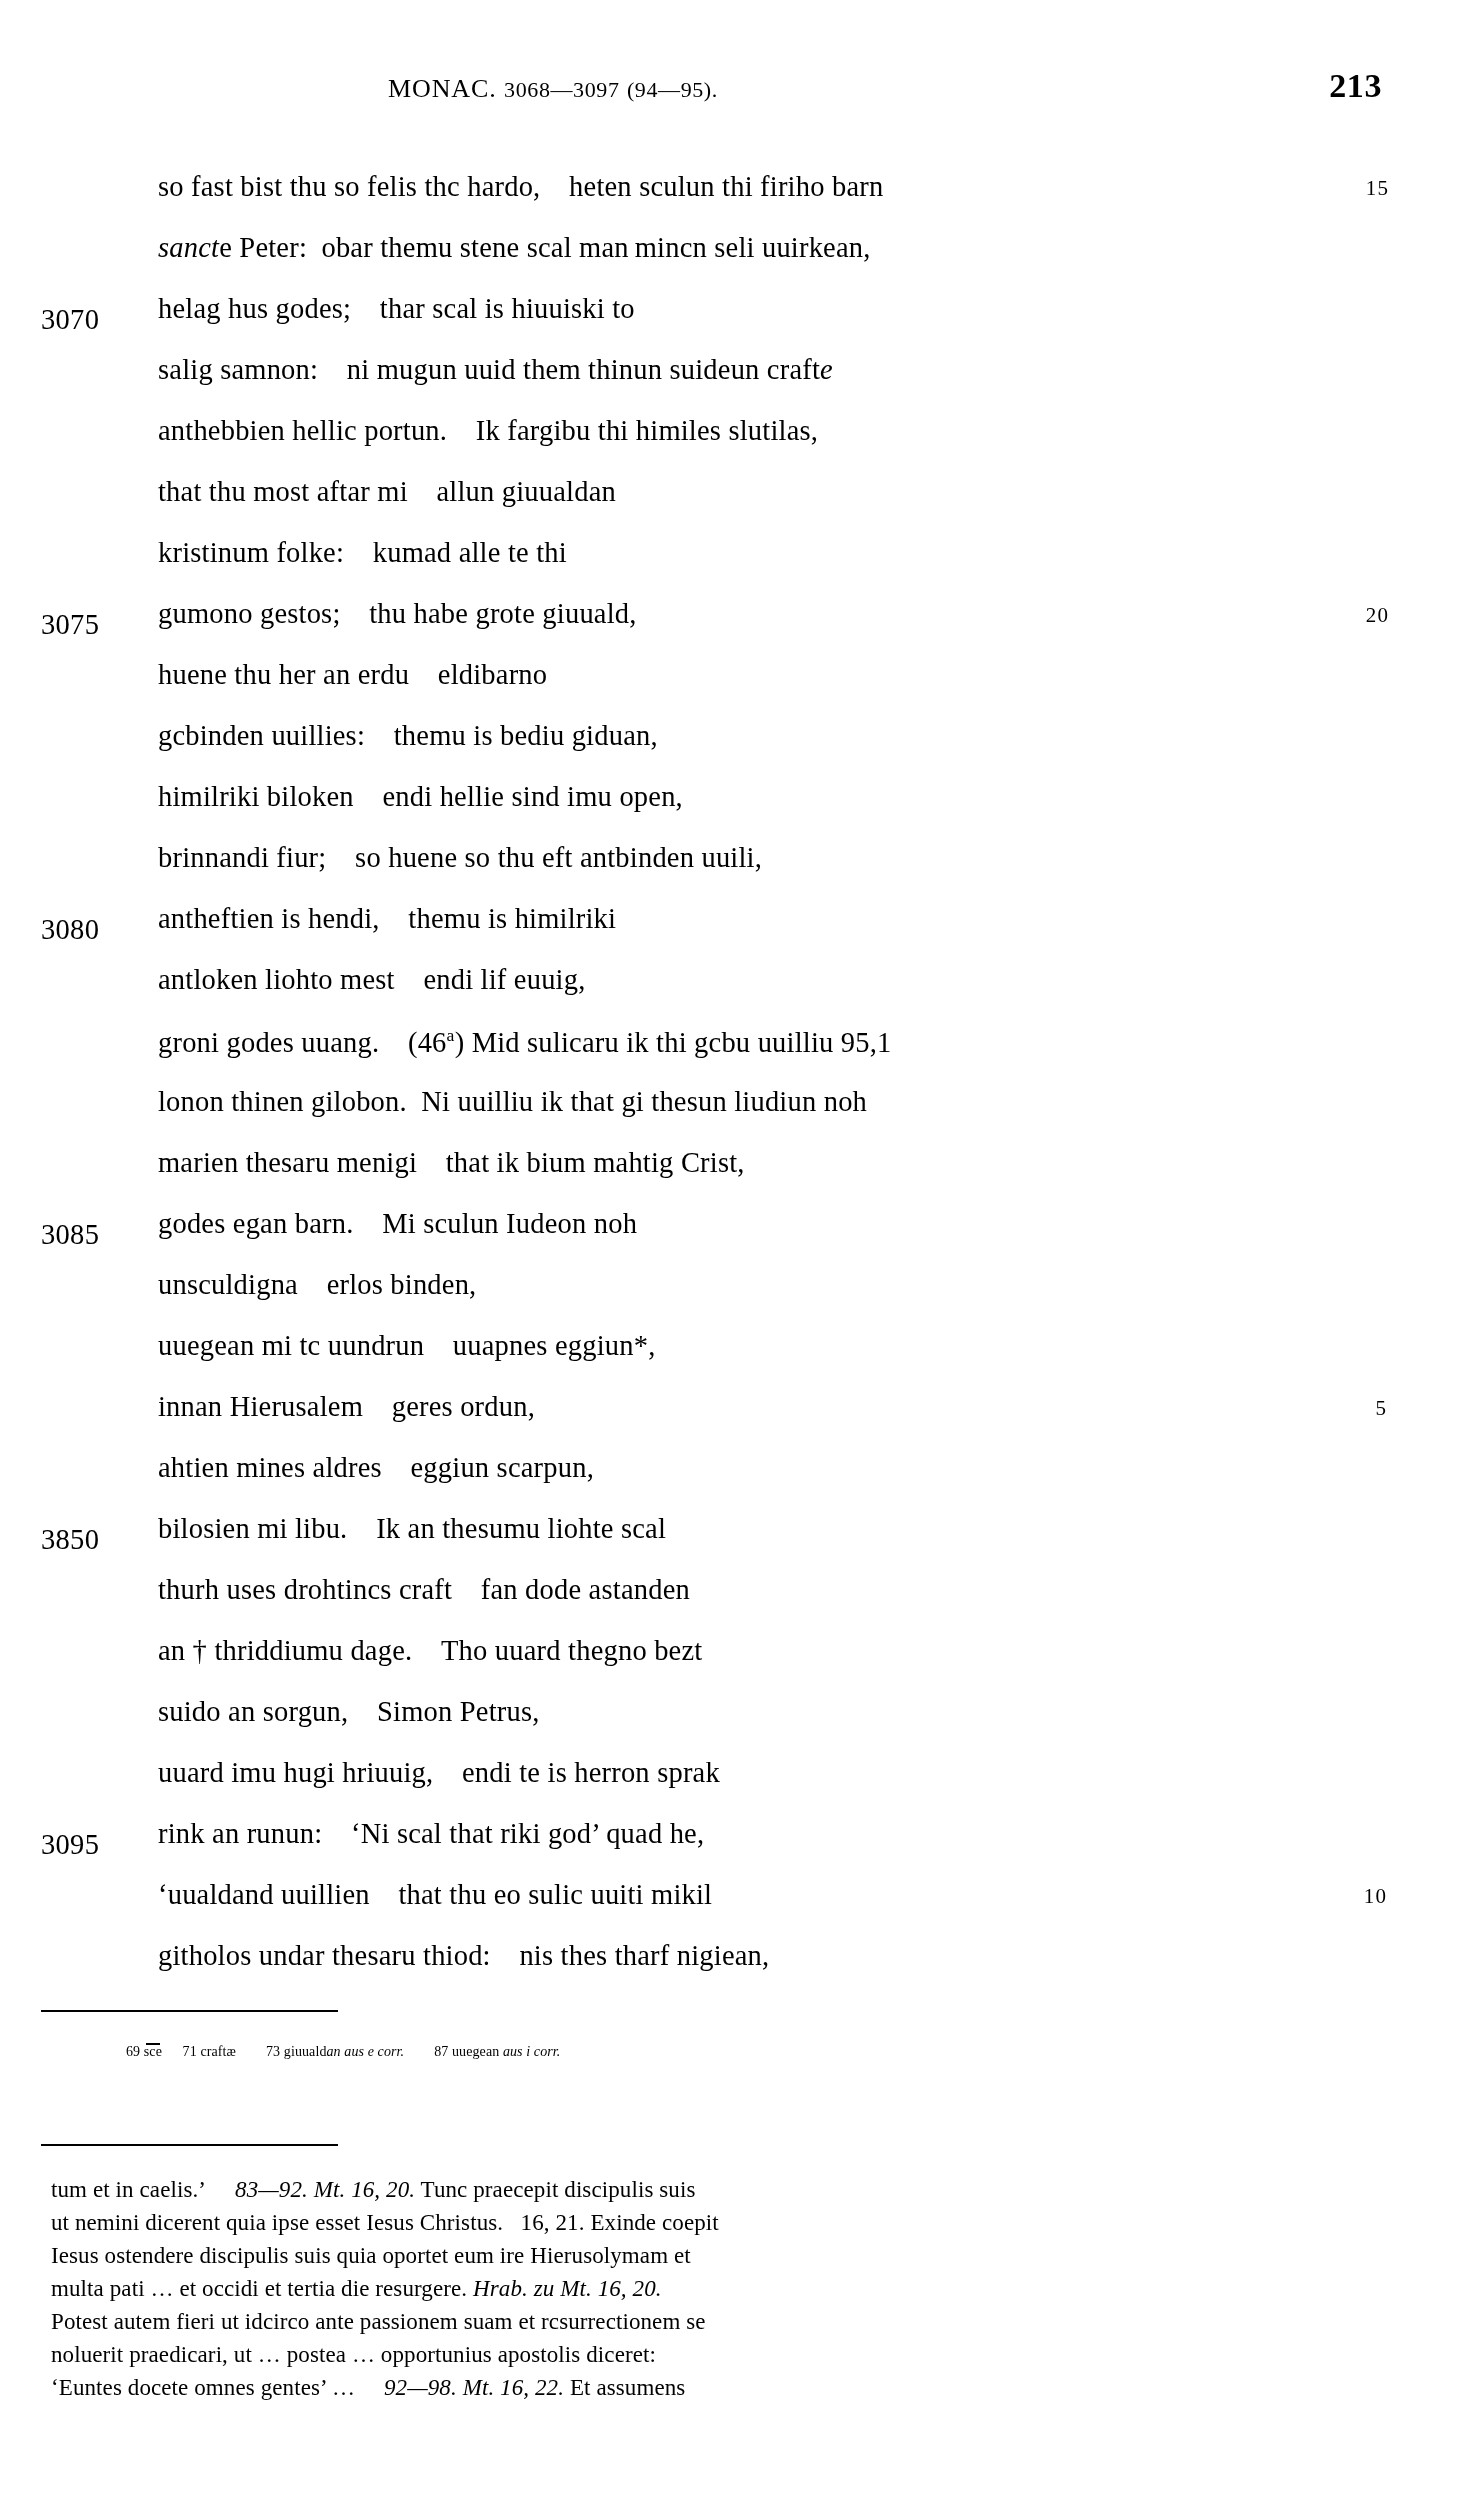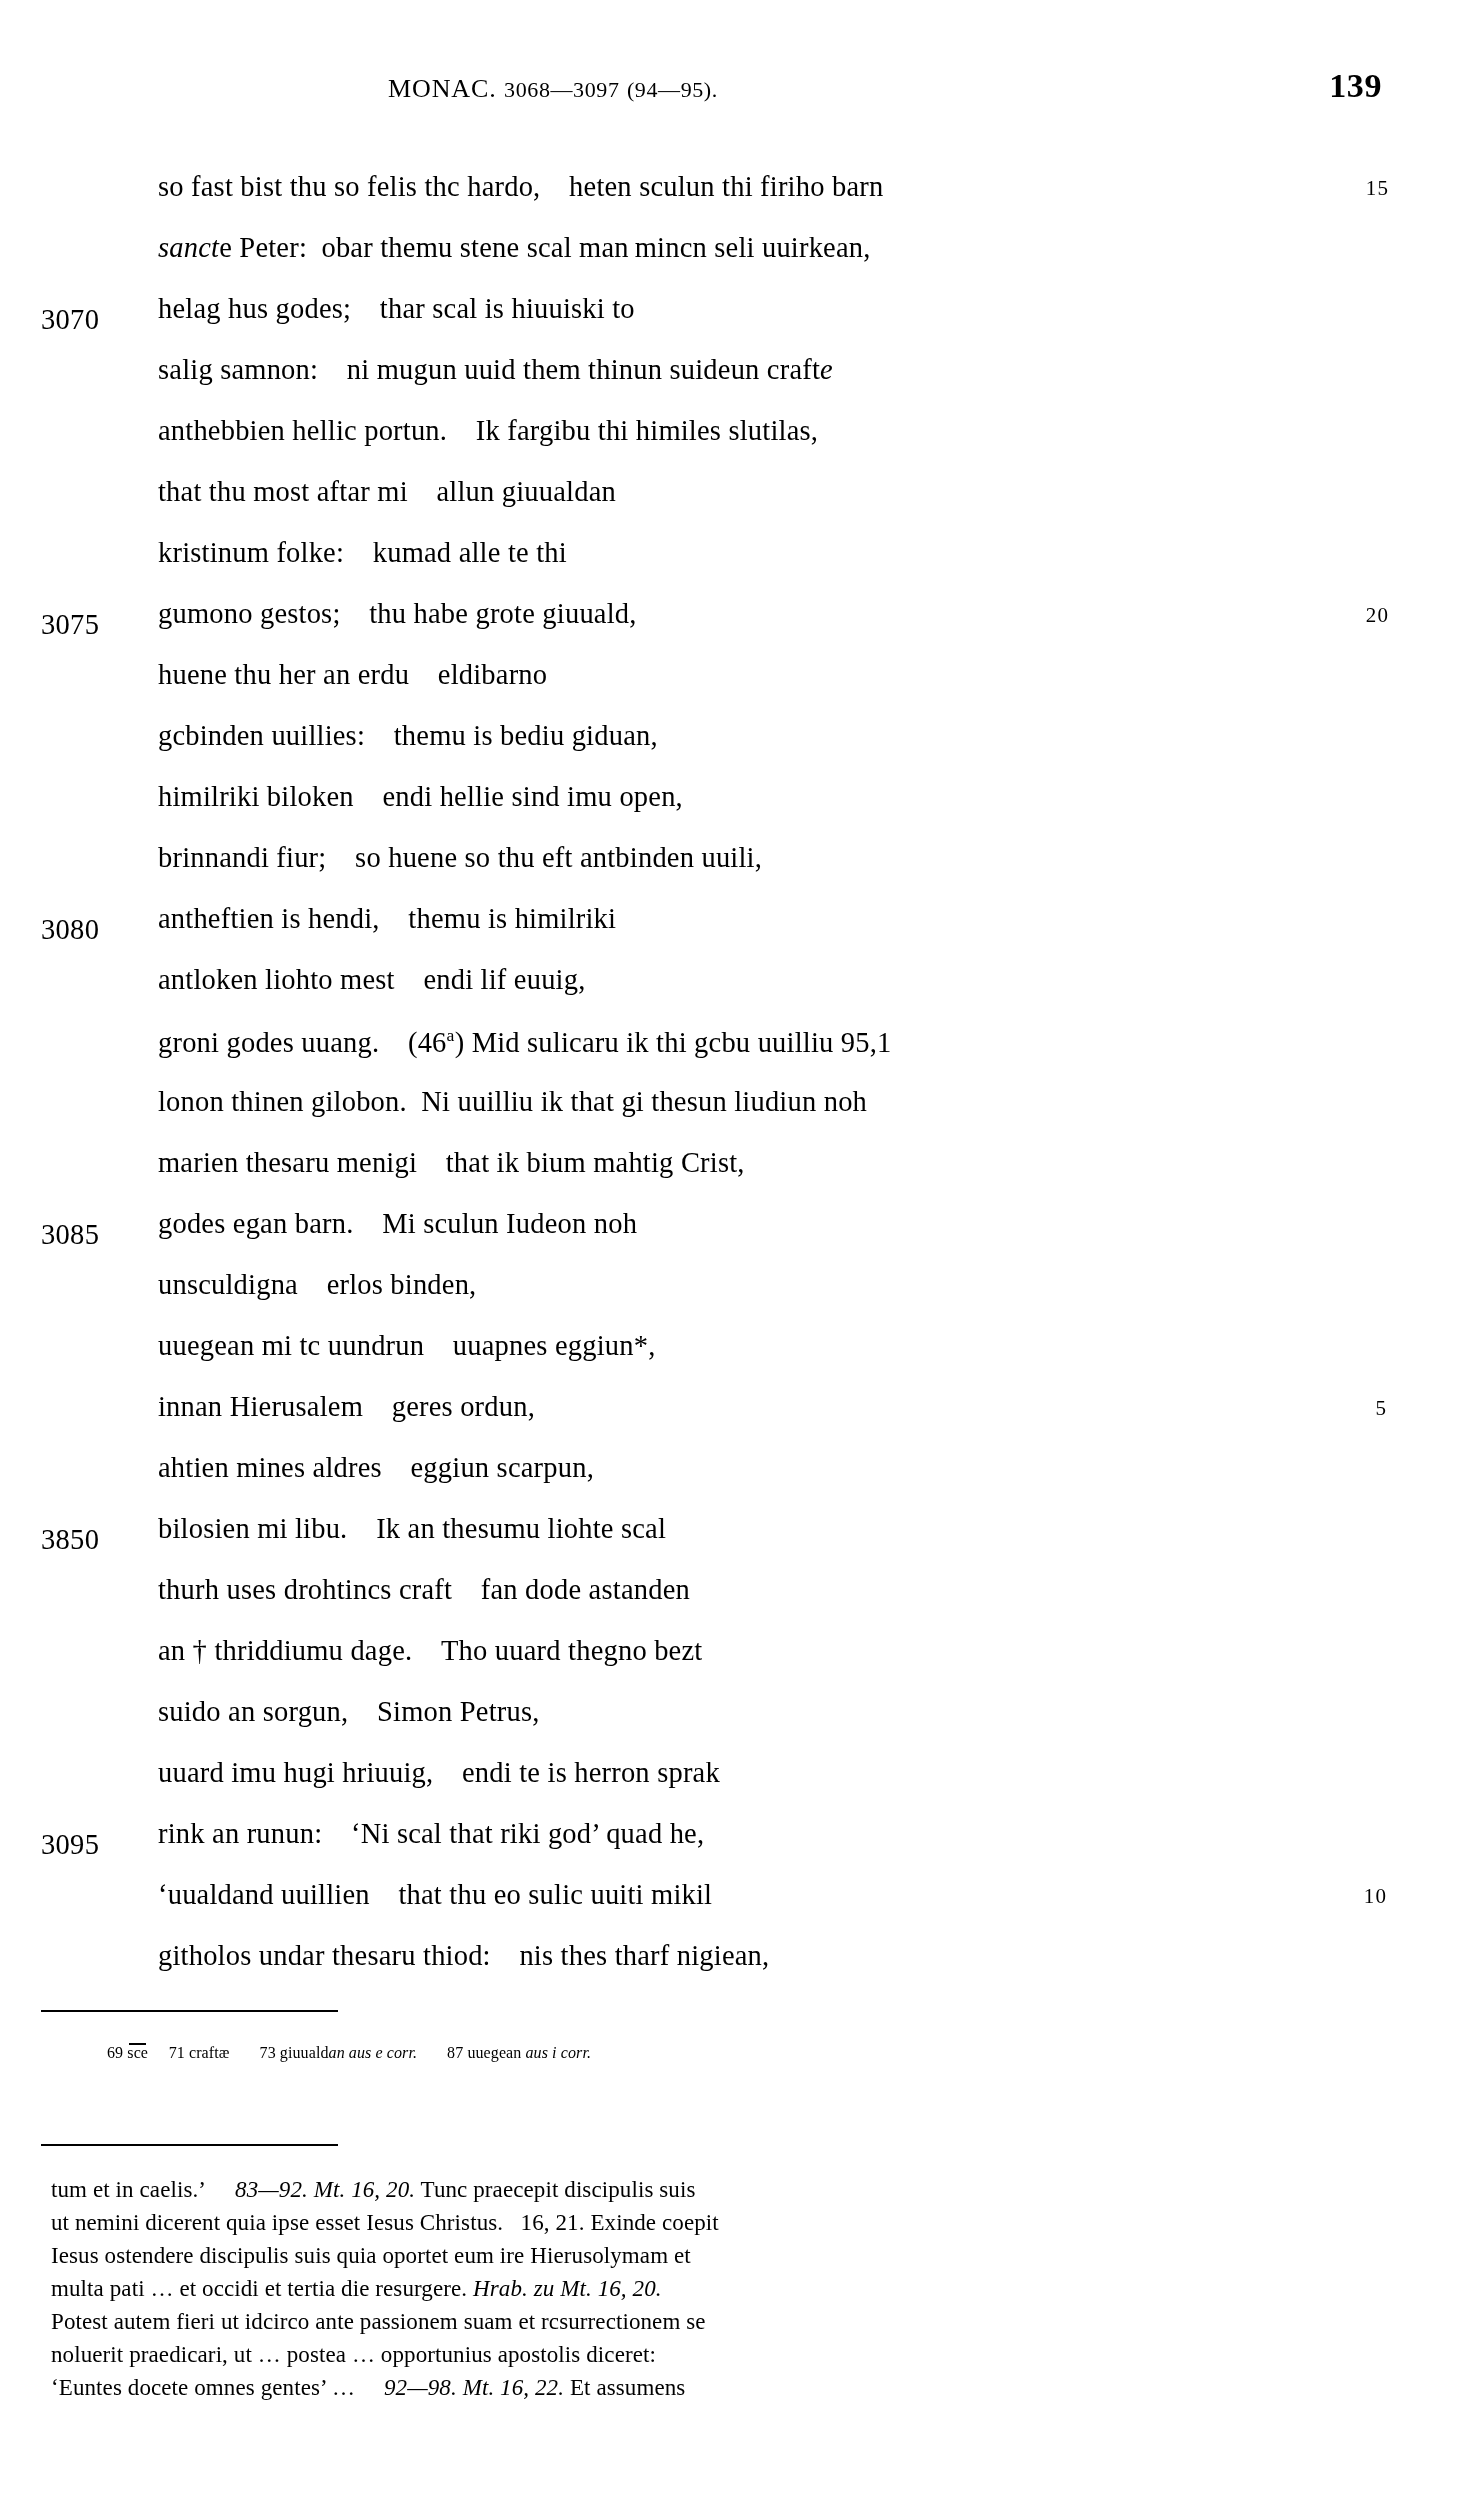--- a/index.html
+++ b/index.html
@@ -98,23 +98,23 @@
     width: 297px;
     height: 2.3px;
     background: #000000;
   }
   .rule-app { top: 2010px; }
   .rule-note { top: 2144px; }
 
   
   .apparatus {
     position: absolute;
-    left: 107px;
+    left: 126px;
     top: 2044px;
-    font-size: 16px;
+    font-size: 14px;
     white-space: nowrap;
     letter-spacing: 0.1px;
   }
   .apparatus .gap { display: inline-block; width: 20.6px; }
   .apparatus .gap-wide { display: inline-block; width: 30px; }
   .macron {
     position: relative;
     display: inline-block;
   }
   .macron::after {
@@ -144,21 +144,21 @@
 <body>
 
 <div class="page">
 
   <div class="runhead">
     <div class="runhead-title">
       <span>MONAC.</span>
       <span class="rh-small">3068—3097</span>
       <span class="rh-small">(94—95).</span>
     </div>
-    <div class="folio">139</div>
+    <div class="folio">213</div>
   </div>
 
   <div class="verse">
       <div class="vline">
         <span class="vtext">so fast bist thu so felis thc hardo, heten sculun thi firiho barn</span>
         <span class="vmarg m-a">15</span>
       </div>
       <div class="vline">
         <span class="vtext"><span class="ital">sanct</span>e Peter: obar themu stene scal man mincn seli uuirkean,</span>
       </div>

